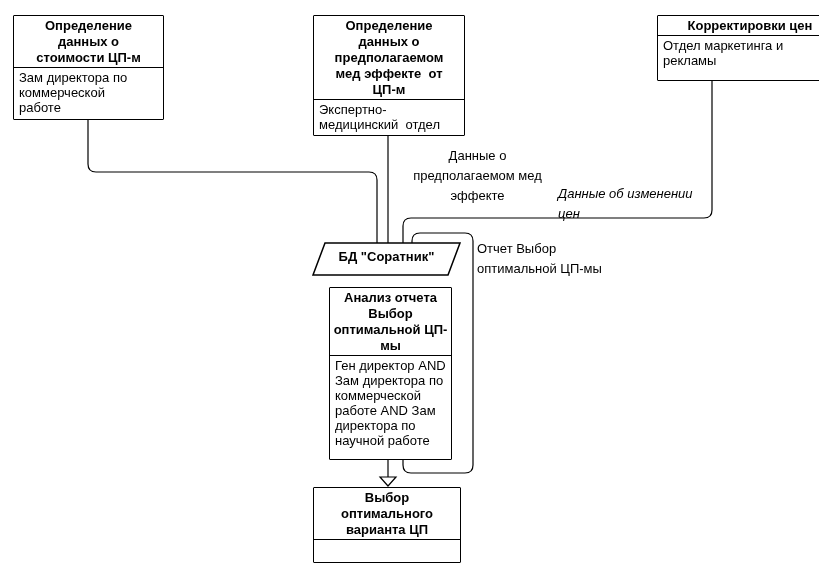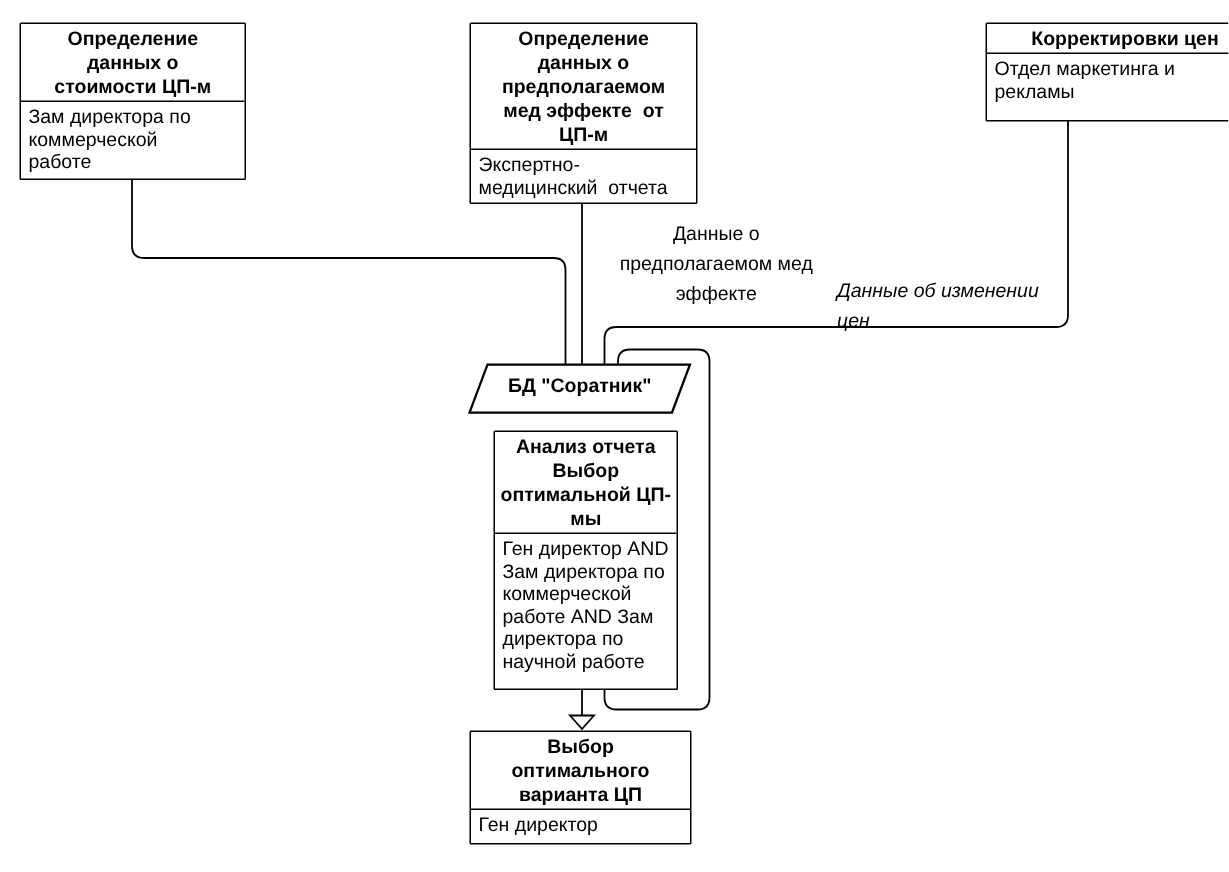--- a/index.html
+++ b/index.html
@@ -106,21 +106,21 @@
 работе</div>
   </div>
 
   <div class="box" id="box-med">
     <div class="box-title">Определение
 данных о
 предполагаемом
 мед эффекте  от
 ЦП-м</div>
     <div class="box-body">Экспертно-
-медицинский  отчета</div>
+медицинский  отдел</div>
   </div>
 
   <div class="box" id="box-price">
     <div class="box-title">Корректировки цен</div>
     <div class="box-body">Отдел маркетинга и
 рекламы</div>
   </div>
 
   <div class="box" id="box-analysis">
     <div class="box-title">Анализ отчета
@@ -132,24 +132,25 @@
 коммерческой
 работе AND Зам
 директора по
 научной работе</div>
   </div>
 
   <div class="box" id="box-choice">
     <div class="box-title">Выбор
 оптимального
 варианта ЦП</div>
-    <div class="box-body">Ген директор</div>
   </div>
 
   <div id="datastore-label">БД "Соратник"</div>
 
   <div class="edge-label" id="lbl-med">Данные о
 предполагаемом мед
 эффекте</div>
   <div class="edge-label" id="lbl-price">Данные об изменении
 цен</div>
+  <div class="edge-label" id="lbl-report">Отчет Выбор
+оптимальной ЦП-мы</div>
 
 </div>
 
 </body></html>

